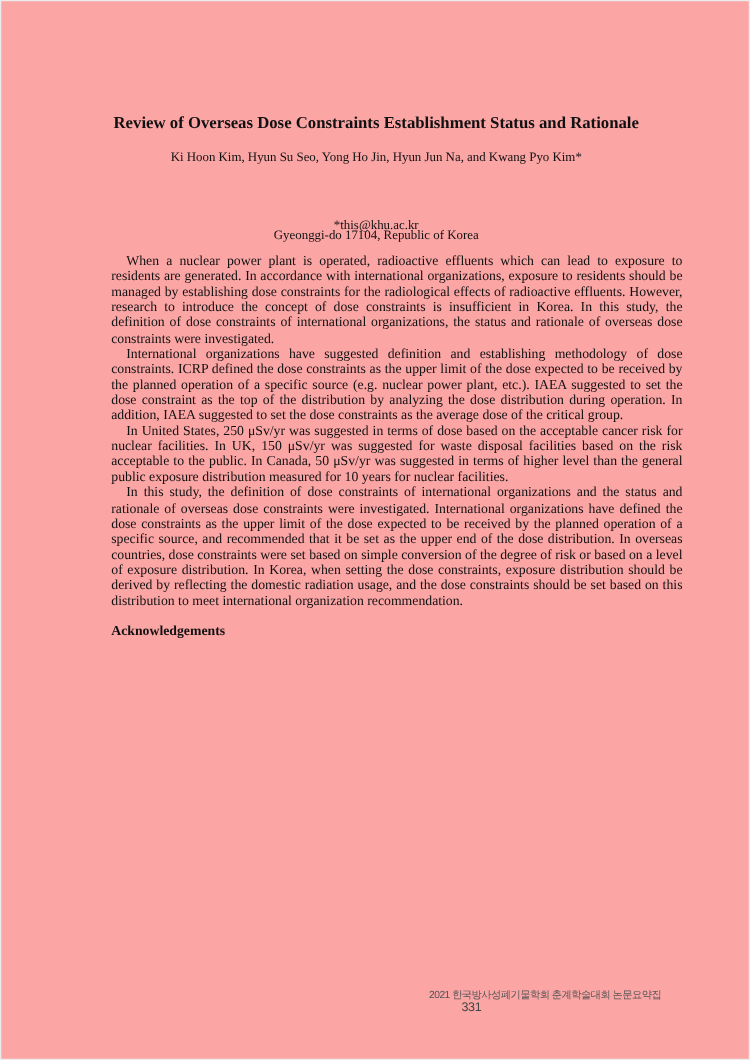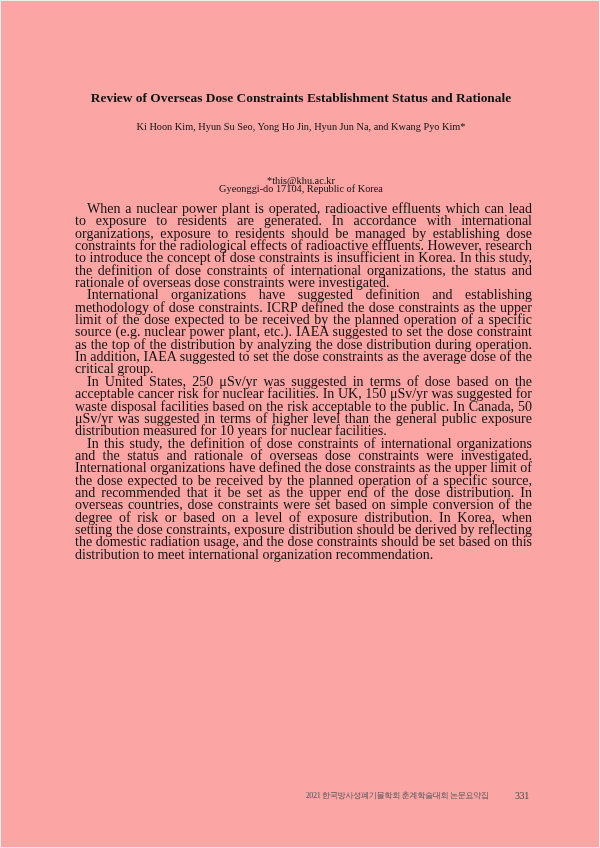--- a/index.html
+++ b/index.html
@@ -43,24 +43,24 @@
       font-size: 10.3px;
       line-height: 13px;
     }
     .authors { top: 119px; }
     .affil1 { top: 137px; }
     .affil2 { top: 169px; margin-top: 12px; }
     .email { top: 173px; }
 
     .body-text {
       position: absolute;
-      left: 74px;
+      left: 88px;
       width: 457px;
       top: 202px;
-      font-size: 14px;
+      font-size: 11px;
       line-height: 12.35px;
       text-align: justify;
       font-family: Liberation Serif, serif;
     }
     .body-text p {
       margin: 0;
       text-indent: 12px;
       text-align: justify;
     }
     .section-gap {
@@ -78,25 +78,26 @@
     .keywords {
       margin: 0;
     }
     .keywords .kw-label {
       font-weight: bold;
     }
     .footer {
       position: absolute;
       top: 789px;
       right: 70px;
-      font-family: Liberation Serif, serif;
+      font-family: Liberation Sans, sans-serif;
       color: #555555;
       white-space: nowrap;
       display: flex;
       align-items: flex-start;
+      flex-direction: column;
     }
     .footer-title {
       font-size: 8.2px;
       letter-spacing: -0.4px;
     }
     .page-number {
       font-size: 10px;
       margin-left: 26px;
       letter-spacing: -0.3px;
       color: #444444;
@@ -114,20 +115,21 @@
   <div class="center-line email">*this@khu.ac.kr</div>
 
   <div class="body-text">
     <p>When a nuclear power plant is operated, radioactive effluents which can lead to exposure to residents are generated. In accordance with international organizations, exposure to residents should be managed by establishing dose constraints for the radiological effects of radioactive effluents. However, research to introduce the concept of dose constraints is insufficient in Korea. In this study, the definition of dose constraints of international organizations, the status and rationale of overseas dose constraints were investigated.</p>
     <p>International organizations have suggested definition and establishing methodology of dose constraints. ICRP defined the dose constraints as the upper limit of the dose expected to be received by the planned operation of a specific source (e.g. nuclear power plant, etc.). IAEA suggested to set the dose constraint as the top of the distribution by analyzing the dose distribution during operation. In addition, IAEA suggested to set the dose constraints as the average dose of the critical group.</p>
     <p>In United States, 250 μSv/yr was suggested in terms of dose based on the acceptable cancer risk for nuclear facilities. In UK, 150 μSv/yr was suggested for waste disposal facilities based on the risk acceptable to the public. In Canada, 50 μSv/yr was suggested in terms of higher level than the general public exposure distribution measured for 10 years for nuclear facilities.</p>
     <p>In this study, the definition of dose constraints of international organizations and the status and rationale of overseas dose constraints were investigated. International organizations have defined the dose constraints as the upper limit of the dose expected to be received by the planned operation of a specific source, and recommended that it be set as the upper end of the dose distribution. In overseas countries, dose constraints were set based on simple conversion of the degree of risk or based on a level of exposure distribution. In Korea, when setting the dose constraints, exposure distribution should be derived by reflecting the domestic radiation usage, and the dose constraints should be set based on this distribution to meet international organization recommendation.</p>
 
     <div class="section-gap"></div>
 
+    <div class="ack-heading">Acknowledgements</div>
 
     <div class="section-gap"></div>
 
   </div>
 
   <div class="footer">
     <span class="footer-title">2021 한국방사성폐기물학회 춘계학술대회 논문요약집</span>
     <span class="page-number">331</span>
   </div>
 

